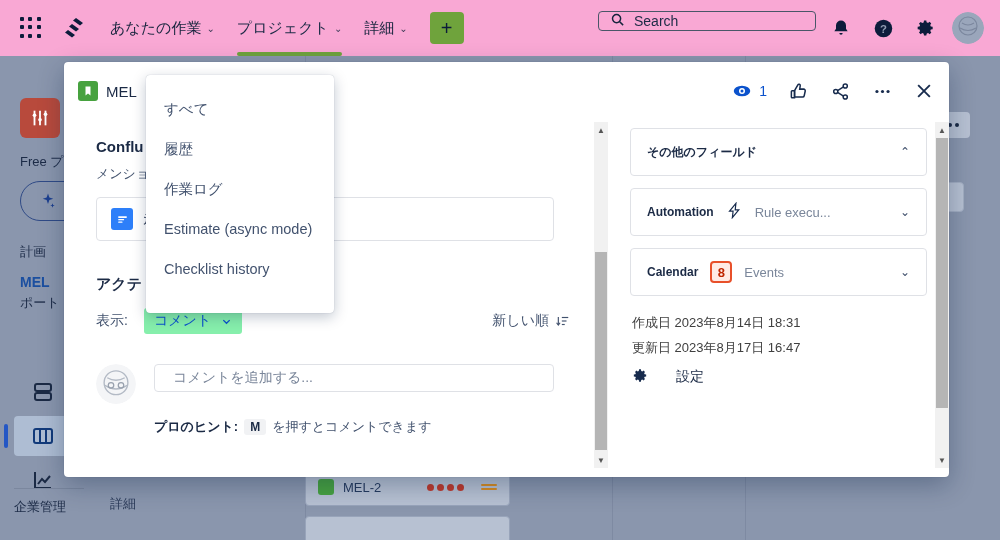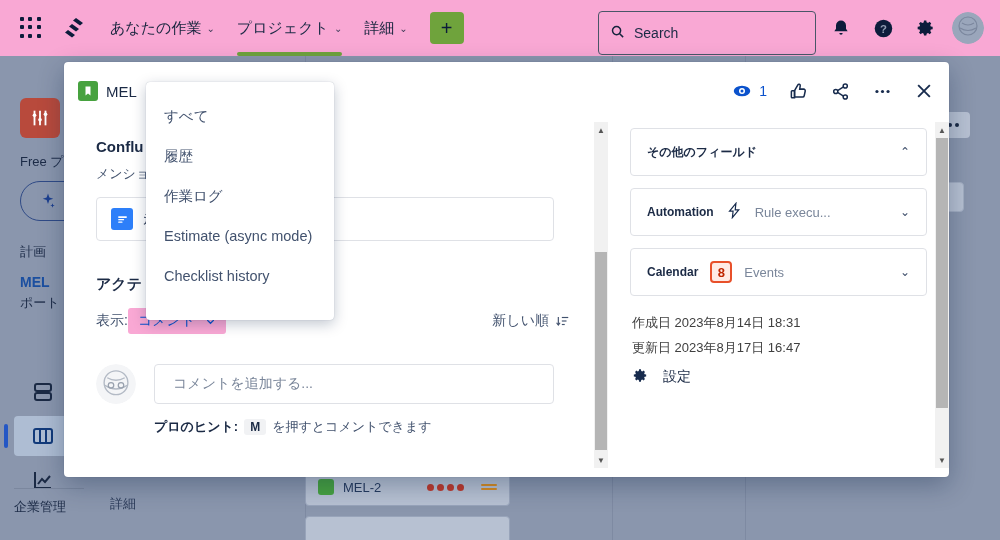--- a/index.html
+++ b/index.html
@@ -34,21 +34,21 @@
     content:""; position:absolute; left:0; right:0; bottom:0; height:4px;
     background:#6fa33c; border-radius:2px;
   }
   .caret { font-size: 10px; opacity: .85; }
   .plus-btn {
     margin-left: 22px; width: 34px; height: 32px; background: #6fa33c;
     border-radius: 4px; display:flex; align-items:center; justify-content:center;
     color:#0c1c3b; font-size: 20px; font-weight: 400;
   }
   .search-box {
-    position:absolute; left: 598px; top: 11px; width: 218px; height: 44px;
+    position:absolute; left: 598px; top: 11px; width: 218px; height: 20px;
     border: 1px solid #4a5668; border-radius: 4px;
     display:flex; align-items:center; gap:9px; padding: 0 11px;
     color:#16243d; font-size: 14px; background: transparent;
   }
   .search-box .sph { color:#1b2a45; }
   .nav-icon { position:absolute; top: 15px; width: 26px; height: 26px;
     display:flex; align-items:center; justify-content:center; color:#0c1c3b; }
   .nav-icon.bell { left: 828px; }
   .nav-icon.help { left: 870px; }
   .nav-icon.settings { left: 913px; }
@@ -141,31 +141,31 @@
     display:flex;align-items:center;justify-content:center;}
   .link-text { font-size:14px; color:#1b2a45; }
   .link-meta { margin-left:auto; display:flex; align-items:center; gap:10px; }
   .link-date { font-size:13px; color:#42526e; }
   .mini-avatar { width:22px;height:22px;border-radius:50%;overflow:hidden;}
 
   .act-title { margin-top:34px; font-size:15px; font-weight:700; color:#1b2a45;}
   .act-row { margin-top:14px; display:flex; align-items:center; }
   .act-label { font-size:14px; color:#42526e; }
   .act-select {
-    margin-left:0; background:#f9a8d4; border-radius:3px; height:26px;
+    margin-left:16px; background:#86efac; border-radius:3px; height:26px;
     display:flex; align-items:center; gap:10px; padding: 0 10px;
     color:#0b52cc; font-size:14px;
   }
   .act-sort { margin-left:auto; display:flex; align-items:center; gap:7px;
     font-size:14px; color:#42526e; }
 
   .comment-row { margin-top:30px; display:flex; align-items:flex-start; gap:18px;}
   .c-avatar { width:40px;height:40px;border-radius:50%;overflow:hidden;flex:none;}
   .c-input {
-    width: 400px; height:40px; border:1px solid #dfe1e6; border-radius:4px;
+    width: 400px; height:28px; border:1px solid #dfe1e6; border-radius:4px;
     display:flex; align-items:center; padding: 0 18px;
     color:#7a869a; font-size:14px;
   }
   .hint { margin-top:14px; margin-left:58px; font-size:13px; color:#42526e;
     display:flex; align-items:center; gap:6px;}
   .hint b { color:#1b2a45; }
   .kbd { background:#f1f2f4; border-radius:3px; padding:1px 6px; font-size:12px;
     color:#1b2a45; font-weight:700;}
 
   
@@ -178,34 +178,34 @@
   .rp-title.jp { font-weight:700; }
   .rp-sub { font-size:13px; color:#7a869a; }
   .rp-chev { margin-left:auto; color:#42526e; font-size:12px; }
   .badge-num {
     background:#ffebe5; border:2px solid #e8502a; color:#bf2600;
     border-radius:4px; min-width:22px; height:22px; font-size:13px; font-weight:700;
     display:flex;align-items:center;justify-content:center; padding: 0 5px;
   }
   .rp-dates { margin-top:18px; padding-left:2px; }
   .rp-date { font-size:13px; color:#404040; margin-bottom:7px; }
-  .rp-config { margin-top:10px; display:flex; align-items:center; gap:14px;
+  .rp-config { margin-top:10px; display:flex; align-items:center; gap:27px;
     font-size:14px; color:#1b2a45; }
 
   
   .sbar {
     position:absolute; width:14px; background:#f1f1f1; border-radius:0;
   }
   .sbar .arrow { position:absolute; left:2px; width:10px; height:12px;
     display:flex;align-items:center;justify-content:center; color:#555; font-size:8px;}
   .sbar .thumb { position:absolute; left:1px; width:12px; background:#b5b5b5; border-radius:0;}
 
   
   .menu {
-    position:absolute; left:146px; top:82px; width:188px; height:238px;
+    position:absolute; left:146px; top:75px; width:188px; height:238px;
     background:#ffffff; border-radius:4px;
     box-shadow: 0 4px 14px rgba(9,30,66,.25), 0 0 1px rgba(9,30,66,.31);
     padding: 14px 0;
   }
   .menu-item {
     height:40px; display:flex; align-items:center; padding: 0 18px;
     font-size:14.5px; color:#42526e;
   }
 </style>
 </head>

